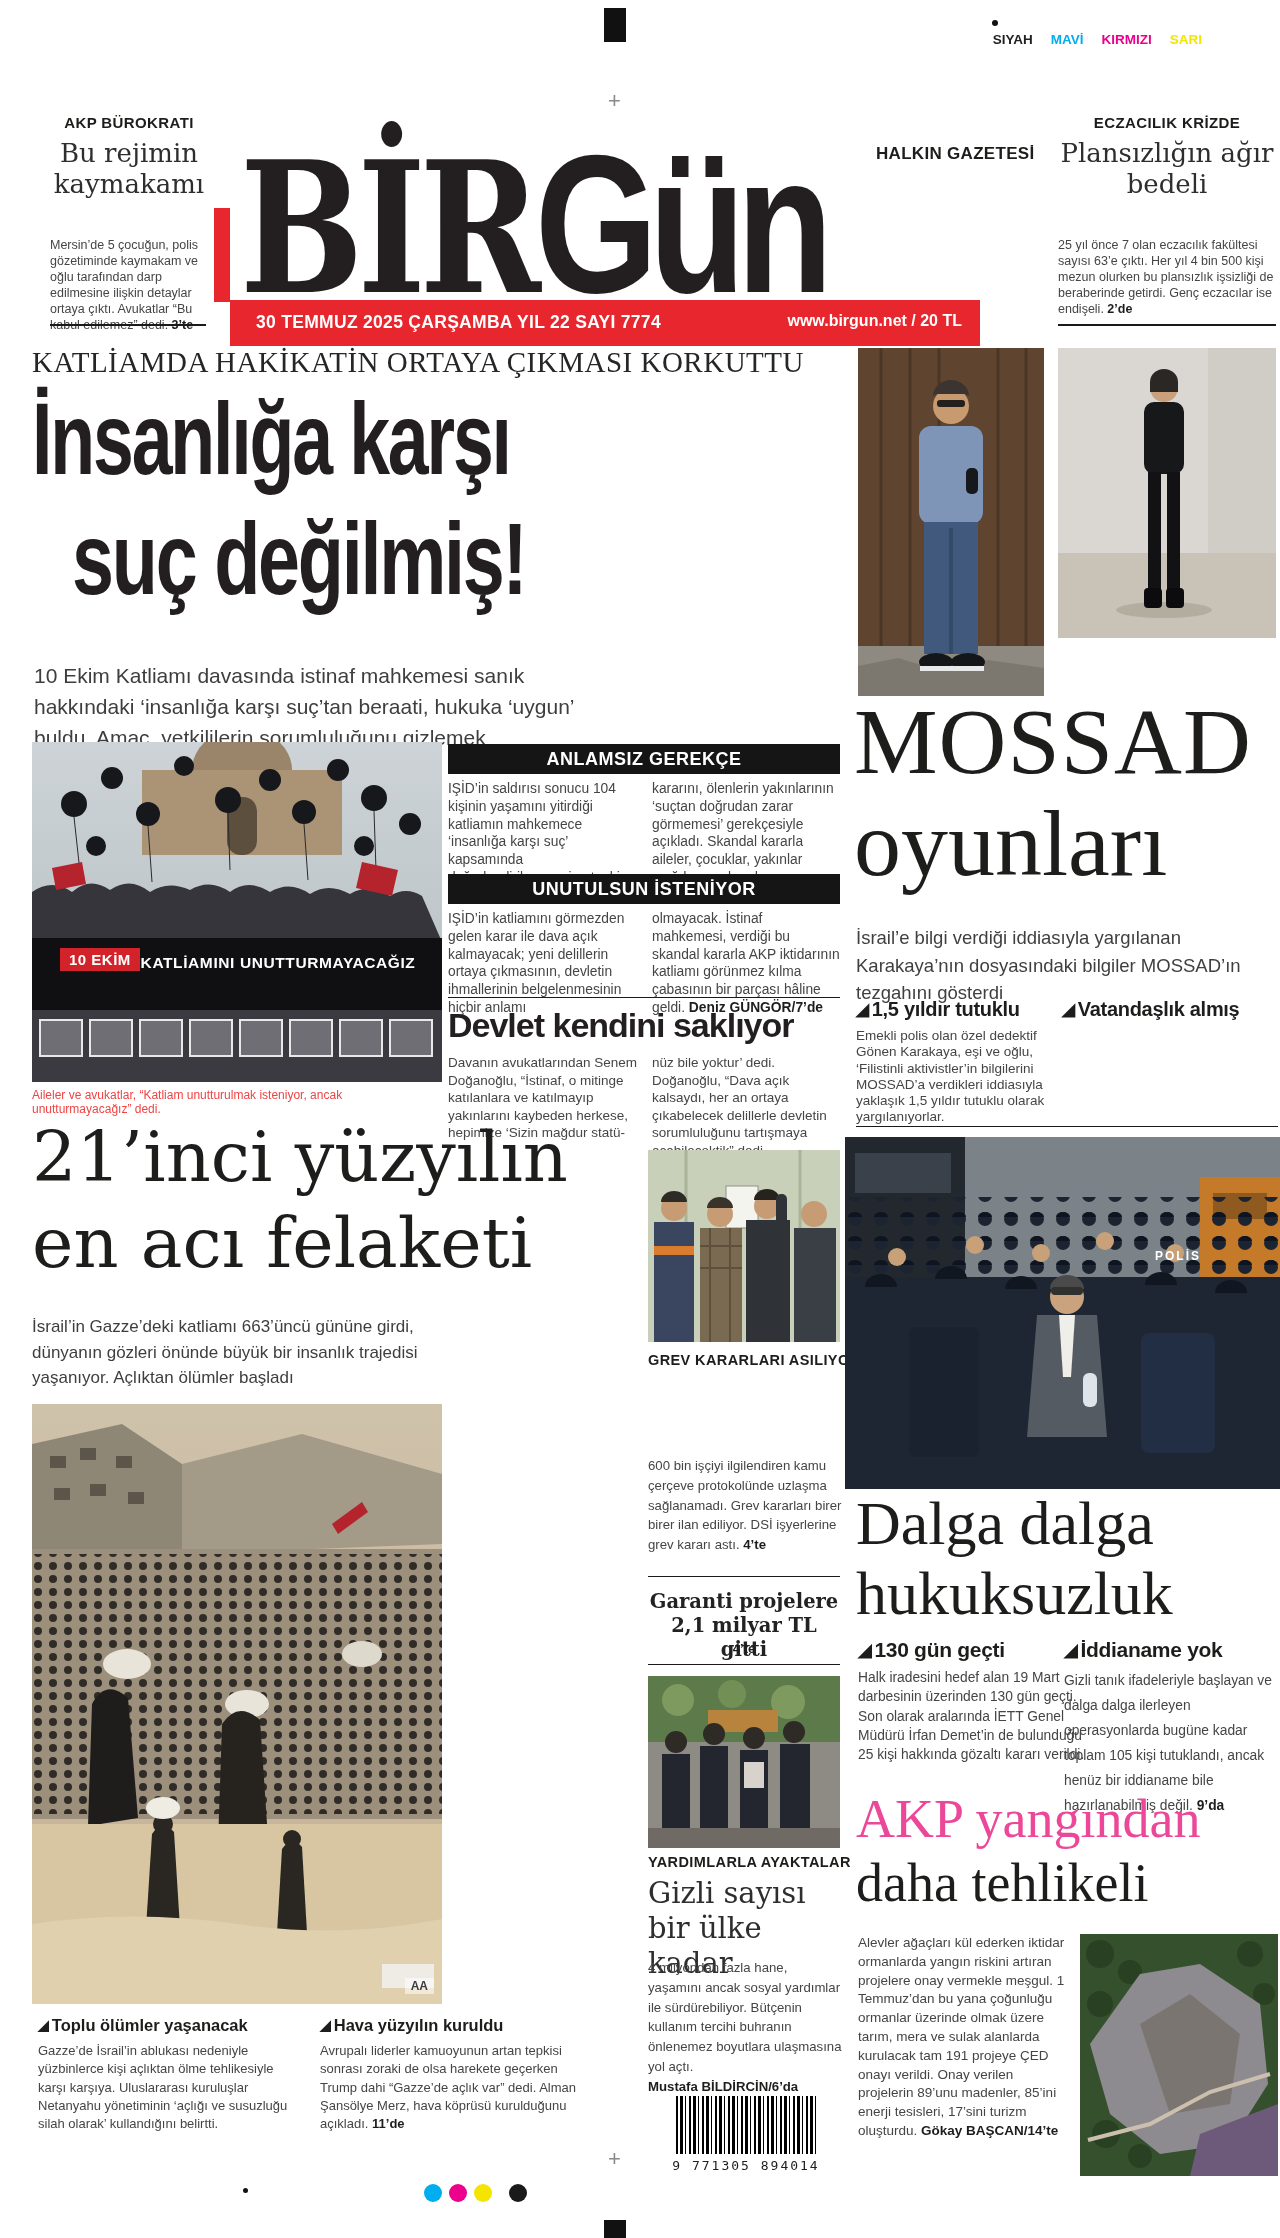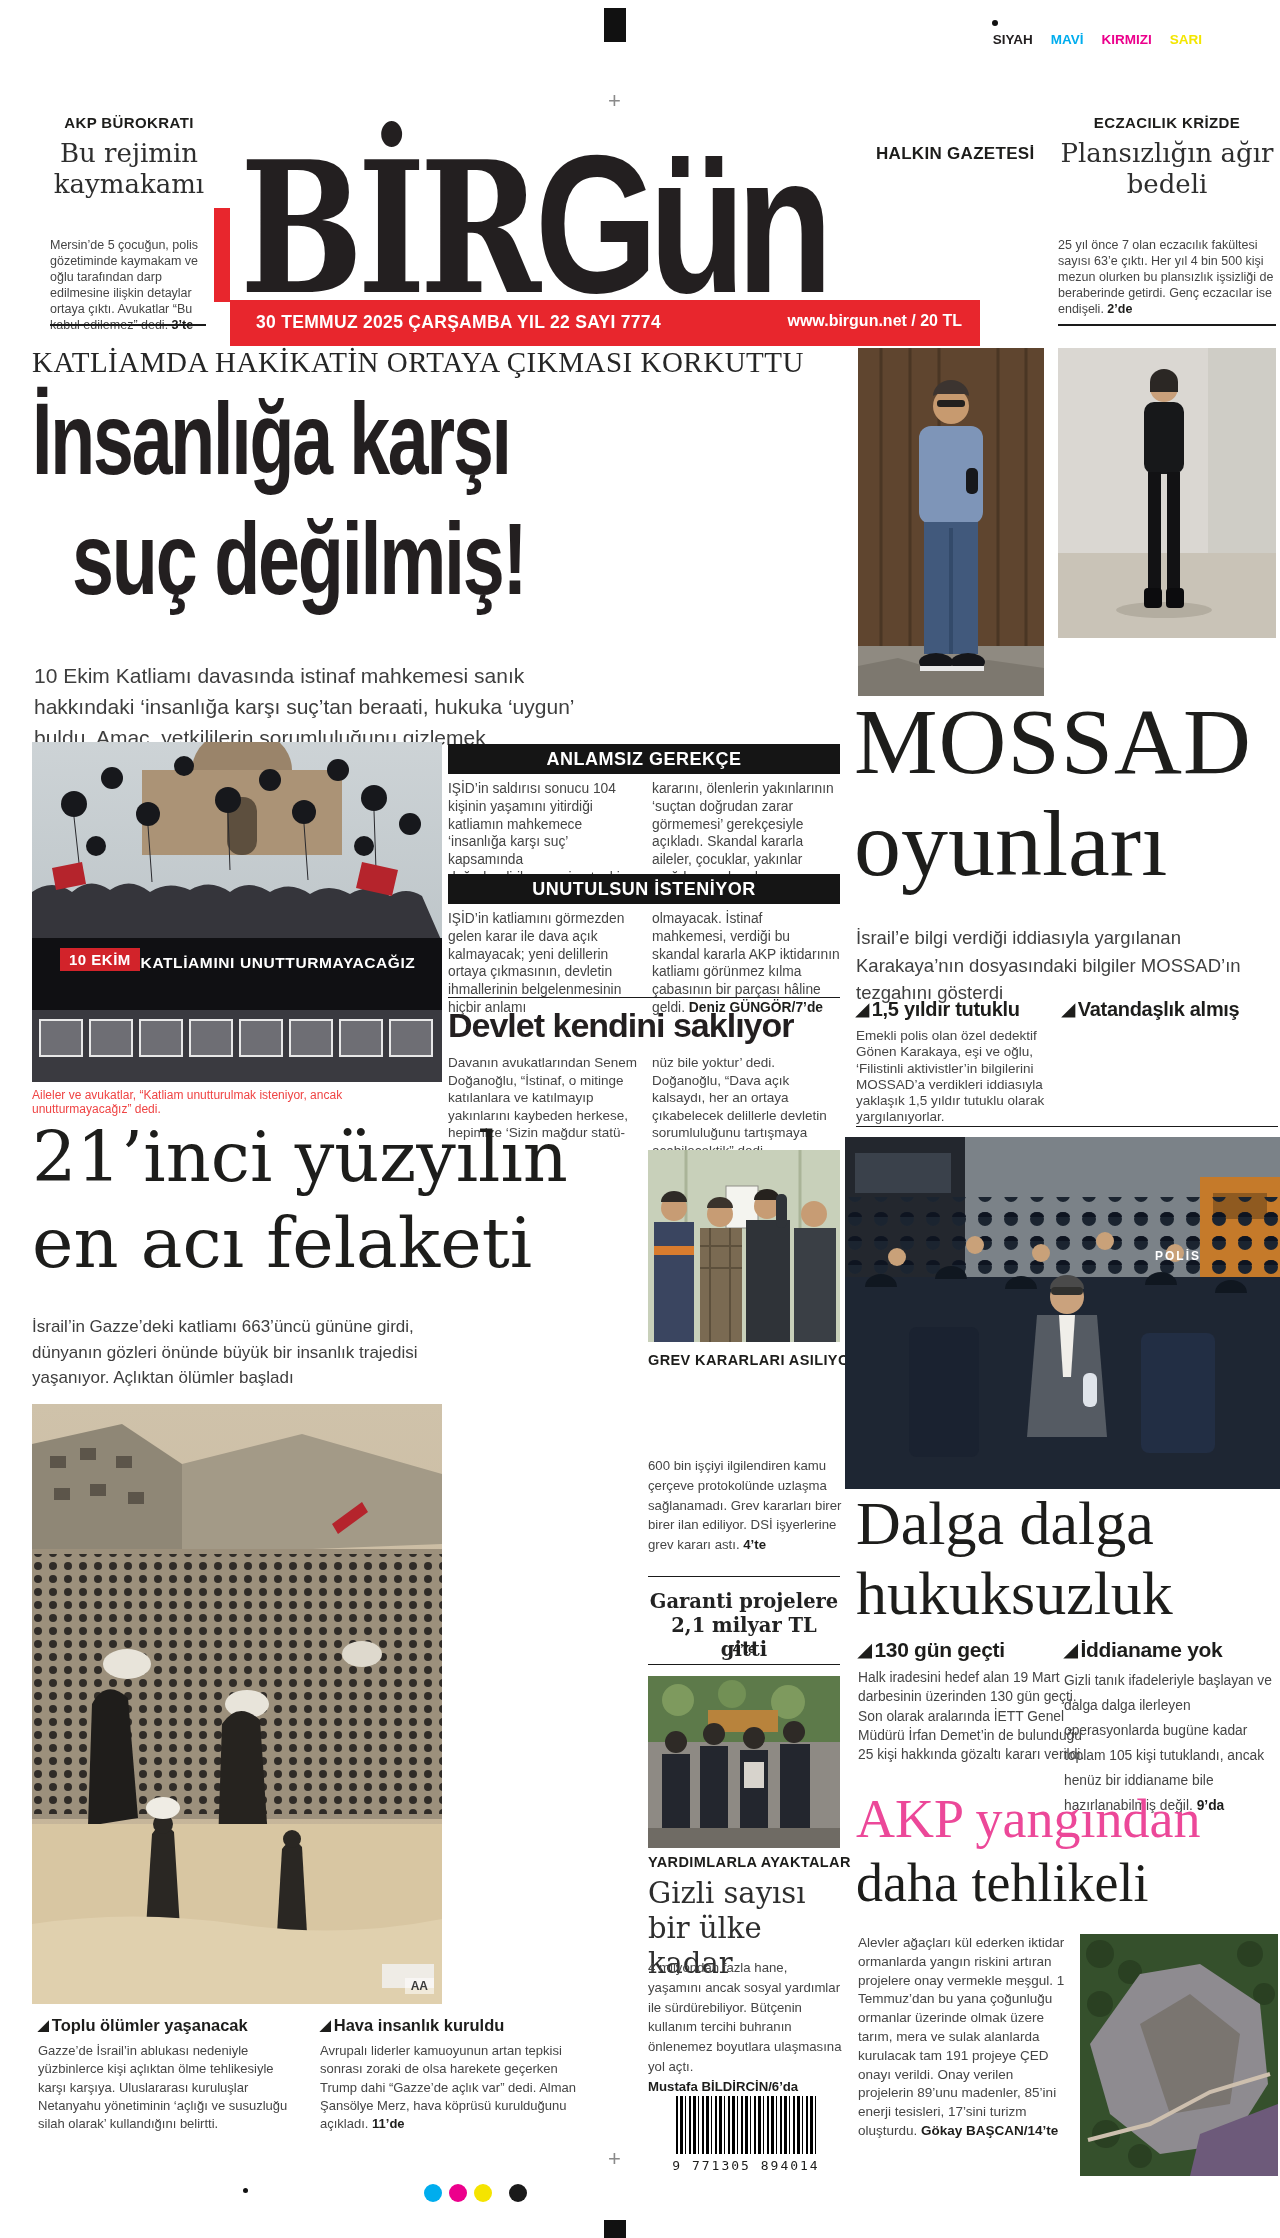--- a/index.html
+++ b/index.html
@@ -222,21 +222,21 @@
       </g>
       <ellipse cx="131" cy="404" rx="17" ry="11" fill="#efece4"></ellipse>
       <path d="M0,520 Q100,505 205,520 T410,515 L410,600 L0,600 Z" fill="#e0d0ae"></path>
       <rect x="350" y="560" width="52" height="24" fill="#efece6"></rect>
     </svg>
     <div class="abs" style="right:8px;bottom:10px;font-size:12px;font-weight:700;color:#3b3b3b;background:rgba(255,255,255,.55);padding:1px 6px;">AA</div>
   </div>
 
   <div class="abs" style="left:38px;top:2016px;font-size:16.5px;font-weight:800;"><span class="tri">◢</span><span>Toplu ölümler yaşanacak</span></div>
   <div class="abs bodytxt" style="left:38px;top:2042px;width:254px;font-size:13px;line-height:18.3px;">Gazze’de İsrail’in ablukası nedeniyle yüzbinlerce kişi açlıktan ölme tehlikesiyle karşı karşıya. Uluslararası kuruluşlar Netanyahu yönetiminin ‘açlığı ve susuzluğu silah olarak’ kullandığını belirtti.</div>
-  <div class="abs" style="left:320px;top:2016px;font-size:16.5px;font-weight:800;"><span class="tri">◢</span><span>Hava insanlık kuruldu</span></div>
+  <div class="abs" style="left:320px;top:2016px;font-size:16.5px;font-weight:800;"><span class="tri">◢</span><span>Hava yüzyılın kuruldu</span></div>
   <div class="abs bodytxt" style="left:320px;top:2042px;width:276px;font-size:13px;line-height:18.3px;"><span>Avrupalı liderler kamuoyunun artan tepkisi sonrası zoraki de olsa harekete geçerken Trump dahi “Gazze’de açlık var” dedi. Alman Şansölye Merz, hava köprüsü kurulduğunu açıkladı. </span><span class="refb">11’de</span></div>
 
   <div class="abs" style="left:648px;top:1150px;width:192px;height:192px;">
     <svg width="192" height="192" viewBox="0 0 192 192">
       <rect width="192" height="192" fill="#c8d0ba"></rect>
       <g stroke="#aab498" stroke-width="3">
           <line x1="38" y1="0" x2="38" y2="192"></line>
           <line x1="152" y1="0" x2="152" y2="192"></line>
         </g>
       <rect x="78" y="36" width="32" height="42" fill="#f4f4ef" stroke="#8f8f88"></rect>

